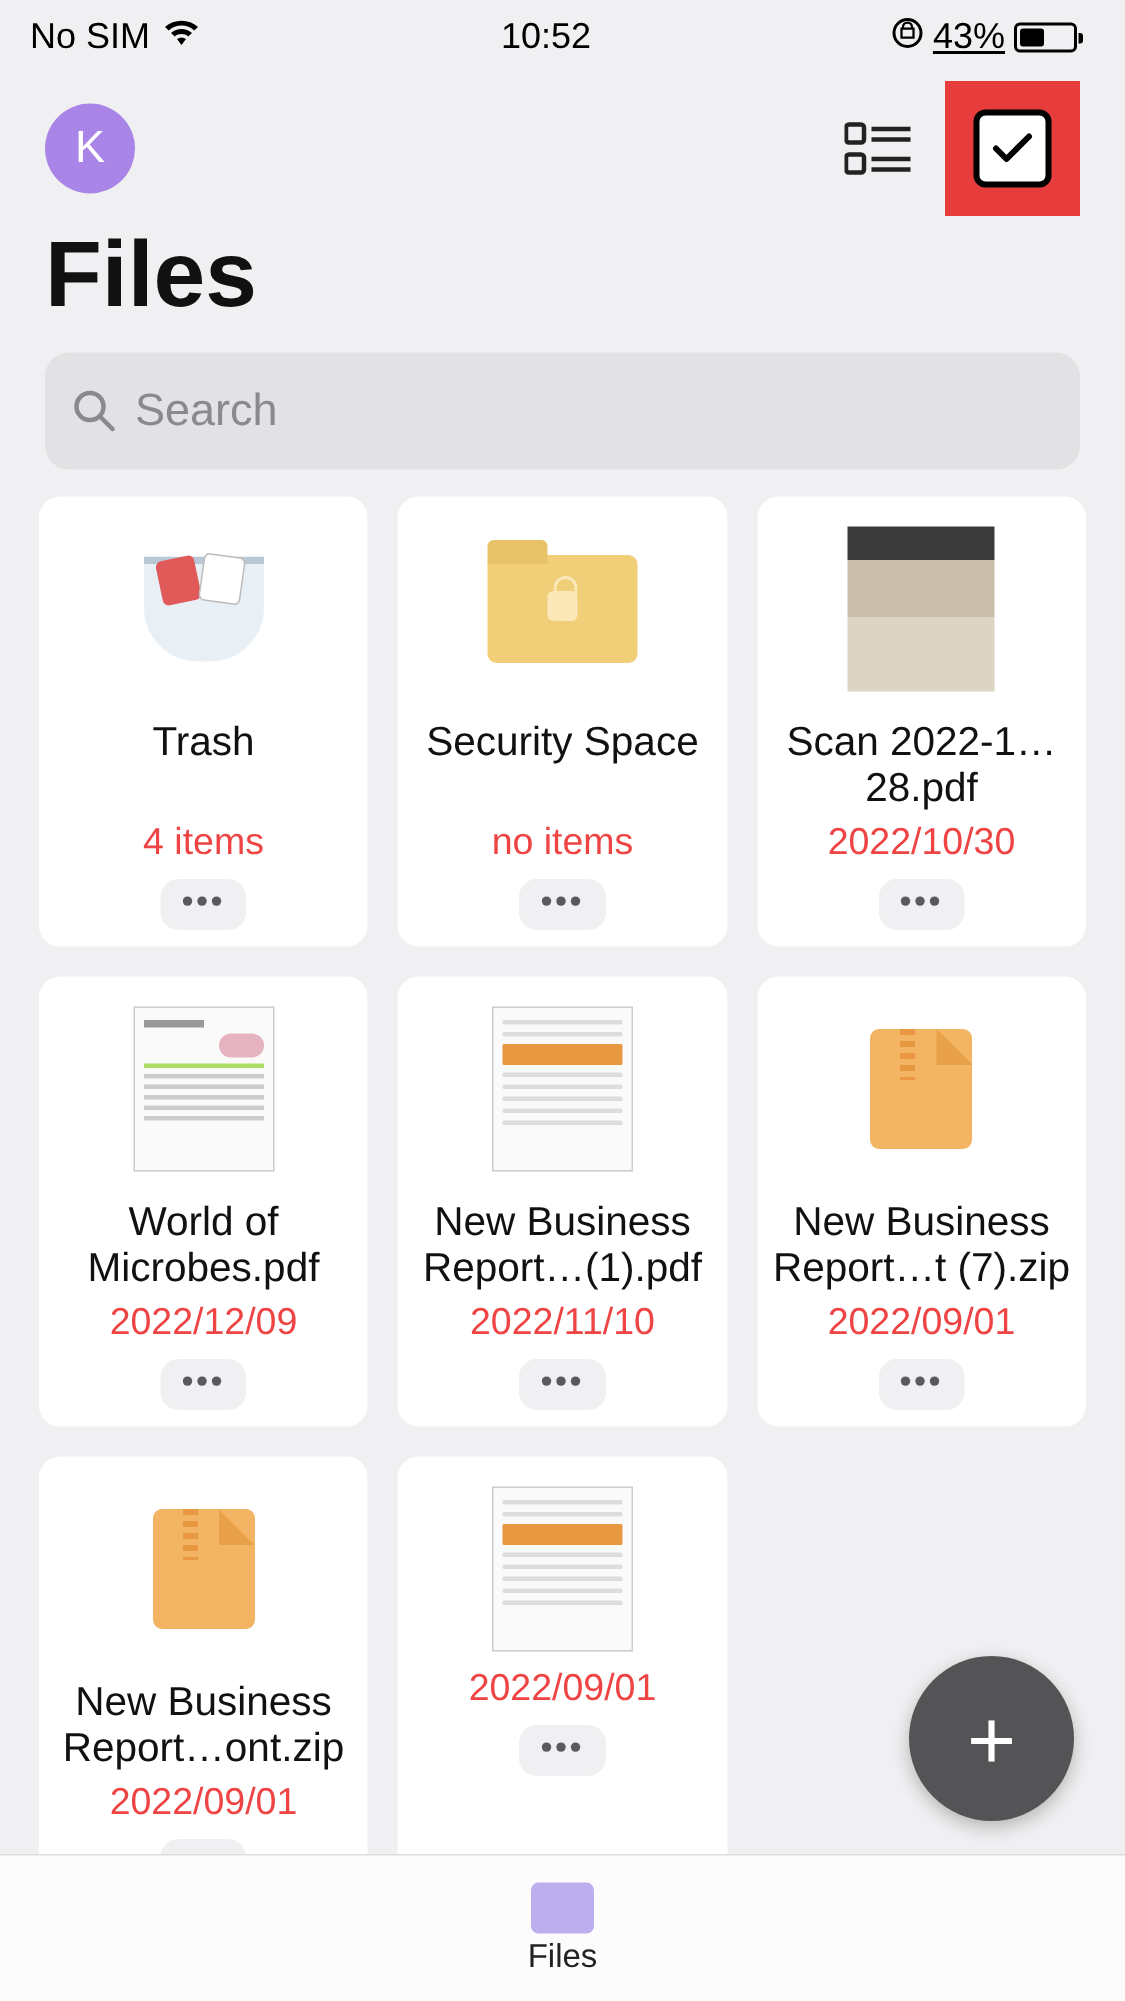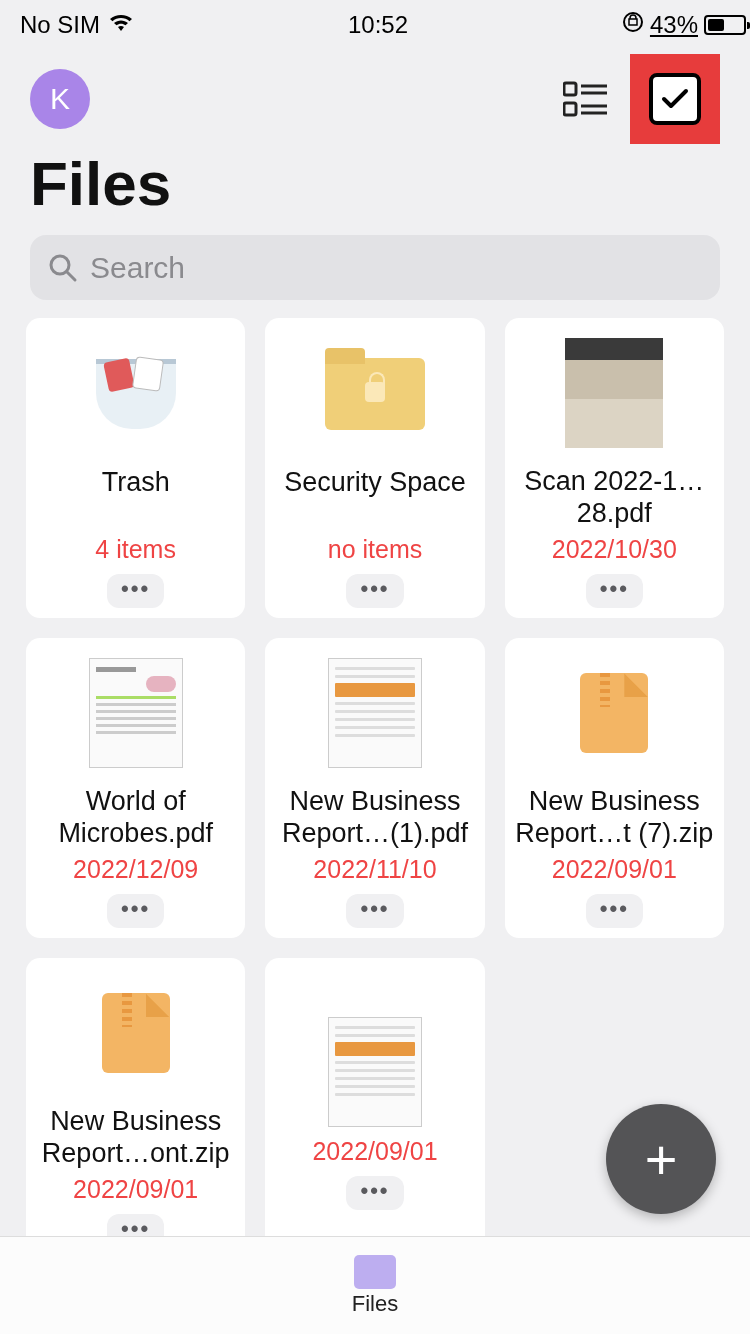--- a/index.html
+++ b/index.html
@@ -8,21 +8,21 @@
   height: 1334px;
   background: #f0f0f2;
   font-family: -apple-system, BlinkMacSystemFont, "Segoe UI", sans-serif;
   position: relative;
   overflow: hidden;
 }
 .status-bar {
   display: flex;
   justify-content: space-between;
   align-items: center;
-  padding: 10px 4px 4px 20px;
+  padding: 10px 32px 4px 20px;
   height: 44px;
   font-size: 24px;
   font-weight: 500;
 }
 .status-left { display: flex; align-items: center; gap: 8px; }
 .status-right { display: flex; align-items: center; gap: 6px; text-decoration: underline; }
 .battery-icon {
   width: 42px;
   height: 20px;
   border: 2px solid #000;
@@ -97,21 +97,21 @@
 .page-title {
   font-size: 62px;
   font-weight: 800;
   padding: 4px 30px 12px 30px;
   color: #111;
 }
 .search-bar {
   margin: 4px 30px 18px 30px;
   background: #e2e2e5;
   border-radius: 16px;
-  height: 65px;
+  height: 78px;
   display: flex;
   align-items: center;
   padding: 0 18px;
   gap: 12px;
 }
 .search-bar input {
   border: none;
   background: transparent;
   font-size: 30px;
   color: #8a8a8e;
@@ -126,21 +126,20 @@
   padding: 0 26px;
 }
 .card {
   background: #fff;
   border-radius: 14px;
   height: 300px;
   display: flex;
   flex-direction: column;
   align-items: center;
   padding: 16px 8px 10px 8px;
-  justify-content: center;
 }
 .thumb {
   height: 118px;
   width: 100%;
   display: flex;
   align-items: center;
   justify-content: center;
 }
 .thumb-img {
   width: 94px;

